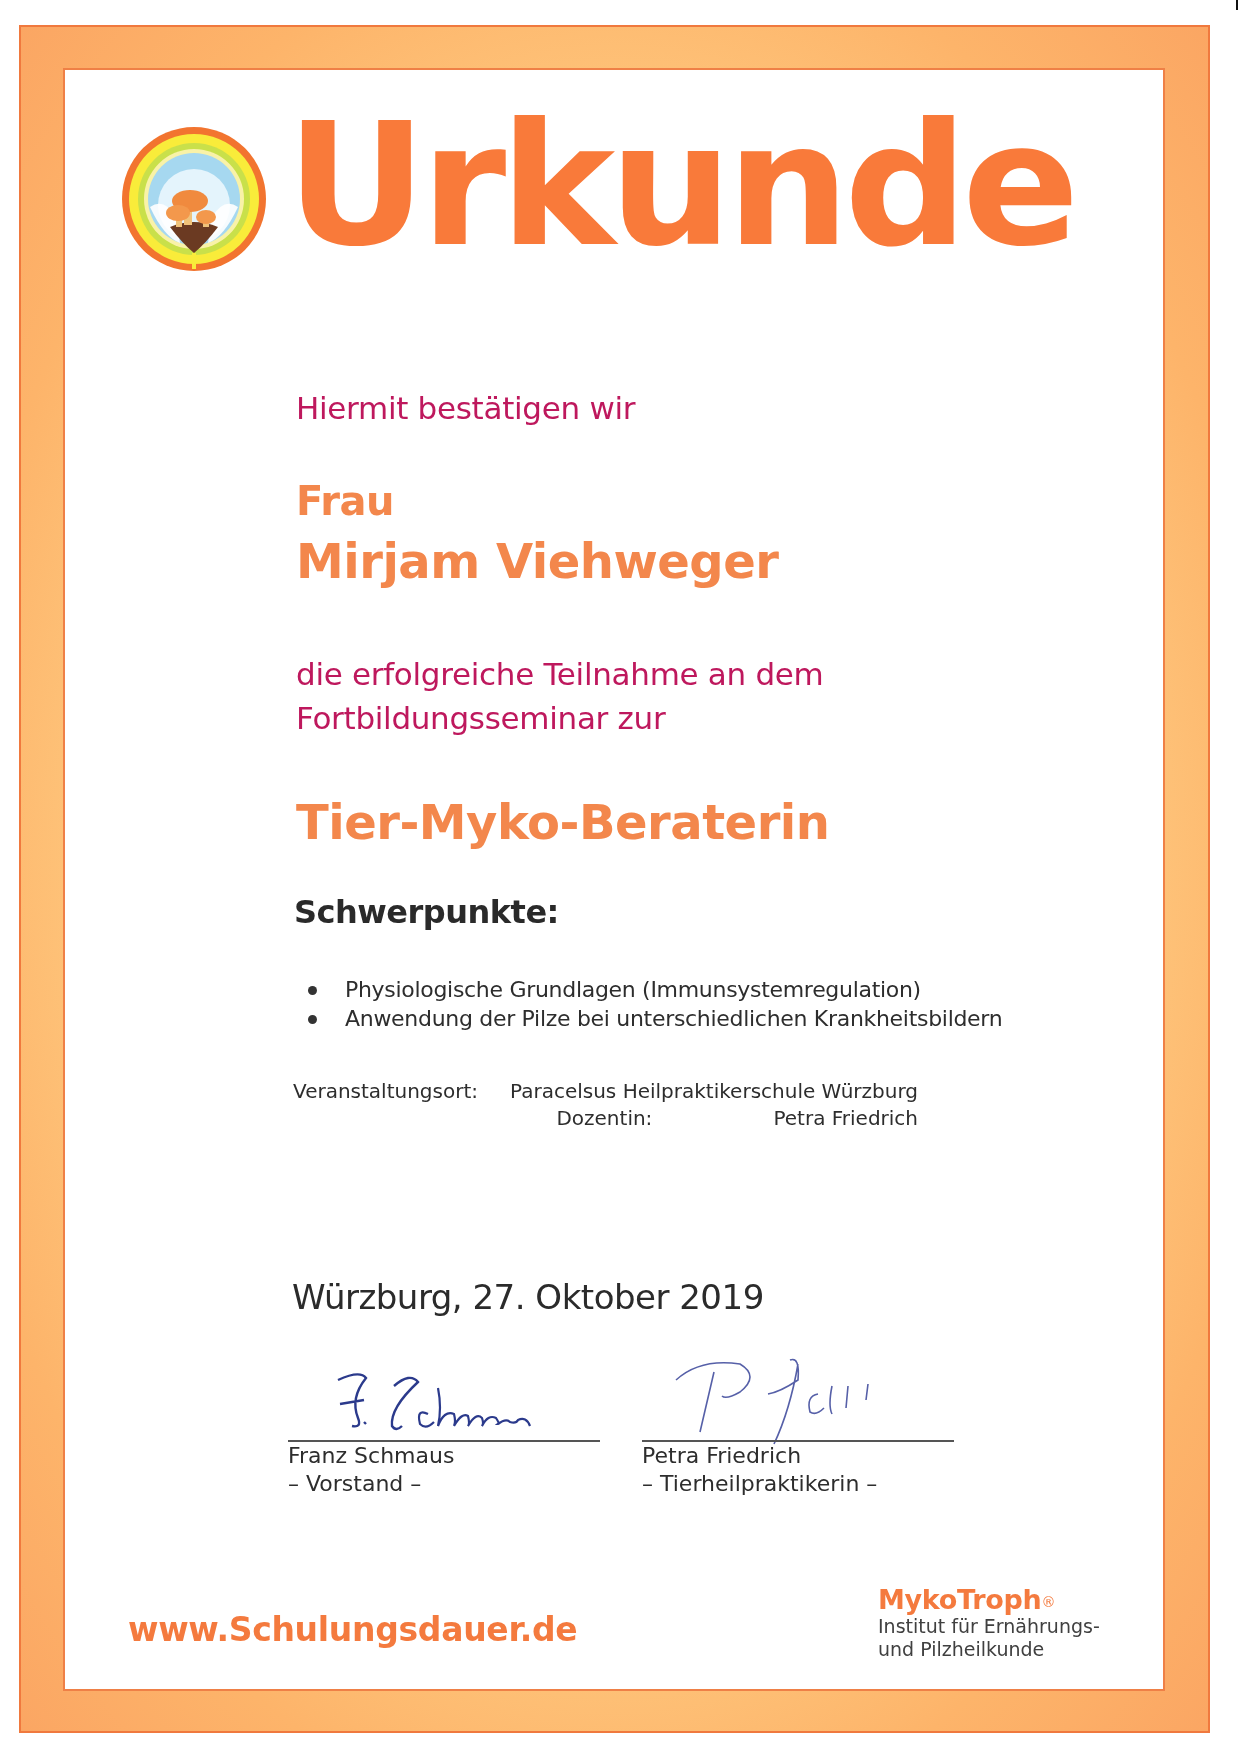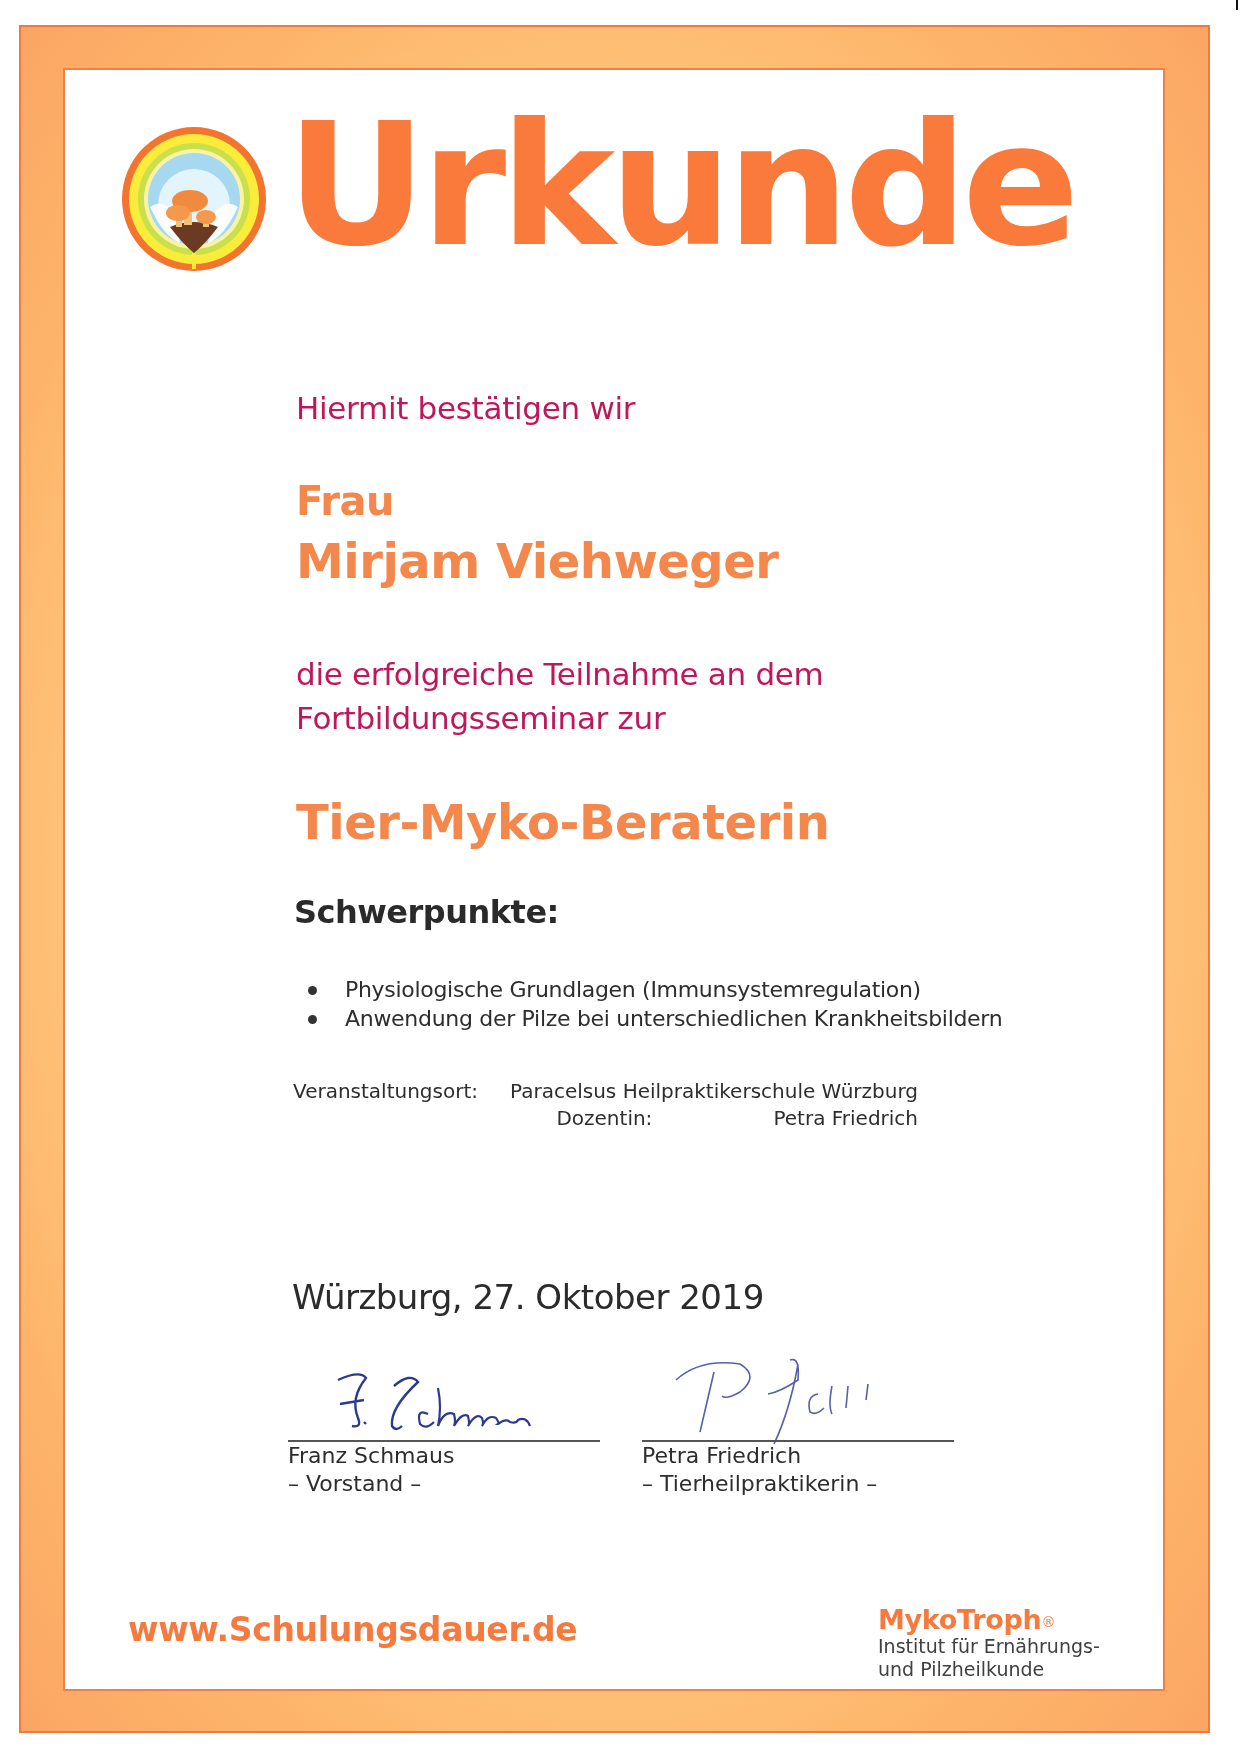--- a/index.html
+++ b/index.html
@@ -32,21 +32,21 @@
   .bullets .dot { display: inline-block; width: 9px; height: 9px; background: #333; border-radius: 50%; margin: 11px 28px 0 6px; flex: none; }
   .details { position: absolute; left: 293px; top: 1078px; font-size: 20px; line-height: 27px; color: #2d2d2d; }
   .details .row { display: flex; justify-content: flex-end; }
   .details .lbl { width: 217px; }
   .date { position: absolute; left: 292px; top: 1277px; font-size: 34px; color: #2b2b2b; letter-spacing: -0.5px; }
   .sig-line { position: absolute; height: 2px; background: #555; top: 1440px; }
   .sig-name { position: absolute; top: 1442px; font-size: 22px; line-height: 28px; color: #2d2d2d; }
   .sig-svg { position: absolute; }
   .url { position: absolute; left: 128px; top: 1610px; font-size: 33px; font-weight: bold; color: #f47a3e; letter-spacing: -0.3px; }
   .myko { position: absolute; left: 878px; top: 1585px; }
-  .myko .brand { font-size: 27px; font-weight: bold; color: #f47a3e; letter-spacing: -0.3px; line-height: 30px; margin-top: 20px; }
+  .myko .brand { font-size: 27px; font-weight: bold; color: #f47a3e; letter-spacing: -0.3px; line-height: 30px; }
   .myko .brand sup { font-size: 14px; font-weight: normal; vertical-align: top; position: relative; top: 2px; }
   .myko .sub { font-size: 19px; line-height: 23px; color: #404040; }
   .mark { position: absolute; left: 1236px; top: 0; width: 2px; height: 10px; background: #111; }
 </style>
 </head>
 <body>
 
 <div class="mark"></div>
 
 <div class="frame"></div>

